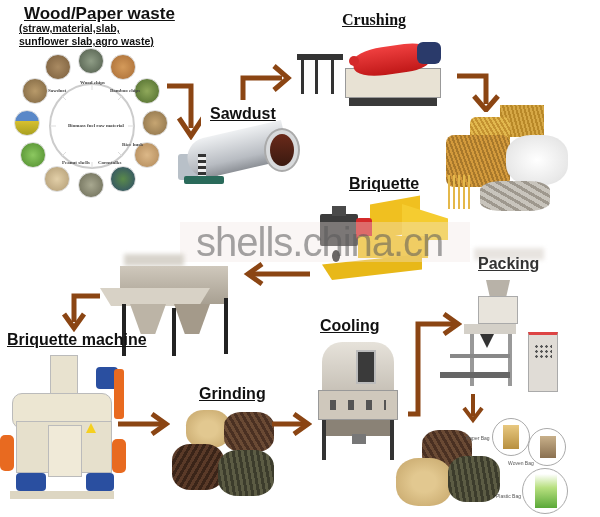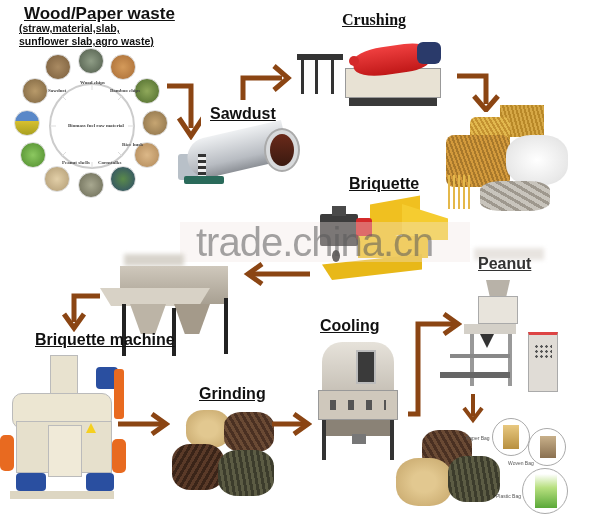--- a/index.html
+++ b/index.html
@@ -112,21 +112,21 @@
   <div class="abs" style="left:90px;top:8px;width:46px;height:36px;background:#f5cc30;clip-path:polygon(0 0,100% 40%,100% 100%,0 100%);"></div>
   <div class="abs" style="left:8px;top:18px;width:38px;height:32px;background:#3c3c3c;border-radius:2px;"></div>
   <div class="abs" style="left:20px;top:10px;width:14px;height:10px;background:#4a4a4a;"></div>
   <div class="abs" style="left:44px;top:22px;width:16px;height:22px;background:#d42a2a;border-radius:3px;"></div>
   <div class="abs" style="left:46px;top:40px;width:70px;height:22px;background:#f0c020;"></div>
   <div class="abs" style="left:10px;top:58px;width:100px;height:26px;background:#e8b818;clip-path:polygon(0 40%,100% 0,100% 60%,10% 100%);"></div>
   <div class="abs" style="left:20px;top:54px;width:8px;height:12px;background:#222;border-radius:50%;"></div>
 </div>
 
 <div class="abs" style="left:180px;top:222px;width:290px;height:40px;background:rgba(240,230,225,0.35);"></div>
-<div class="watermark" style="left:196px;top:220px;">trade.china.cn</div>
+<div class="watermark" style="left:196px;top:220px;">shells.china.cn</div>
 
 <svg class="arrow" style="left:240px;top:262px;" width="72" height="24">
   <path d="M70 12 H12" fill="none" stroke="#8b4513" stroke-width="5"></path>
   <path d="M22 2 L8 12 L22 22" fill="none" stroke="#8b4513" stroke-width="5"></path>
 </svg>
 
 <div class="abs" style="left:100px;top:248px;width:135px;height:110px;">
   <div class="abs" style="left:24px;top:6px;width:60px;height:12px;background:#d8d4cc;filter:blur(2px);"></div>
   <div class="abs" style="left:20px;top:18px;width:108px;height:38px;background:linear-gradient(#cfc8bc,#a8a092);"></div>
   <div class="abs" style="left:0px;top:40px;width:110px;height:18px;background:#d8d2c6;clip-path:polygon(0 0,100% 0,90% 100%,10% 100%);"></div>
@@ -135,21 +135,21 @@
   <div class="abs" style="left:22px;top:56px;width:4px;height:52px;background:#222;"></div>
   <div class="abs" style="left:72px;top:60px;width:4px;height:48px;background:#222;"></div>
   <div class="abs" style="left:124px;top:50px;width:4px;height:56px;background:#222;"></div>
 </div>
 
 <svg class="arrow" style="left:60px;top:290px;" width="42" height="42">
   <path d="M40 6 H14 V32" fill="none" stroke="#8b4513" stroke-width="5"></path>
   <path d="M4 24 L14 38 L24 24" fill="none" stroke="#8b4513" stroke-width="5"></path>
 </svg>
 
-<div class="label lbl-big" style="left:7px;top:331px;margin-left:28px;">Briquette machine</div>
+<div class="label lbl-big" style="left:7px;top:331px;">Briquette machine</div>
 <div class="abs" style="left:0px;top:355px;width:130px;height:150px;">
   <div class="abs" style="left:50px;top:0px;width:28px;height:40px;background:#e8e2cf;border:1px solid #bbb;"></div>
   <div class="abs" style="left:12px;top:38px;width:100px;height:36px;background:#ece6d2;border:1px solid #bbb;border-radius:10px;"></div>
   <div class="abs" style="left:96px;top:12px;width:22px;height:22px;background:#2a4fa0;border-radius:4px;"></div>
   <div class="abs" style="left:114px;top:14px;width:10px;height:50px;background:#e86a20;border-radius:3px;"></div>
   <div class="abs" style="left:16px;top:66px;width:96px;height:52px;background:#e6e0cc;border:1px solid #bbb;"></div>
   <div class="abs" style="left:48px;top:70px;width:34px;height:52px;background:#f0ead8;border:1px solid #bbb;"></div>
   <div class="abs" style="left:0px;top:80px;width:14px;height:36px;background:#e86a20;border-radius:5px;"></div>
   <div class="abs" style="left:112px;top:84px;width:14px;height:34px;background:#e86a20;border-radius:5px;"></div>
   <div class="abs" style="left:16px;top:118px;width:30px;height:18px;background:#2a4fa0;border-radius:4px;"></div>
@@ -187,21 +187,21 @@
   <div class="abs" style="left:78px;top:82px;width:4px;height:40px;background:#333;"></div>
   <div class="abs" style="left:40px;top:96px;width:14px;height:10px;background:#777;"></div>
 </div>
 
 <svg class="arrow" style="left:404px;top:312px;" width="58" height="106">
   <path d="M4 102 H14 V12 H50" fill="none" stroke="#8b4513" stroke-width="5"></path>
   <path d="M40 2 L54 12 L40 22" fill="none" stroke="#8b4513" stroke-width="5"></path>
 </svg>
 
 <div class="abs" style="left:474px;top:248px;width:70px;height:12px;background:#e8e4e0;filter:blur(2px);"></div>
-<div class="label lbl-big" style="left:478px;top:255px;color:#333;">Peanut</div>
+<div class="label lbl-big" style="left:478px;top:255px;color:#333;">Packing</div>
 <div class="abs" style="left:440px;top:278px;width:140px;height:118px;">
   <div class="abs" style="left:46px;top:2px;width:24px;height:16px;background:#b8b2a8;clip-path:polygon(0 0,100% 0,85% 100%,15% 100%);"></div>
   <div class="abs" style="left:38px;top:18px;width:40px;height:28px;background:#e8e4dc;border:1px solid #aaa;"></div>
   <div class="abs" style="left:24px;top:46px;width:52px;height:10px;background:#d4d0c8;"></div>
   <div class="abs" style="left:40px;top:56px;width:14px;height:14px;background:#333;clip-path:polygon(0 0,100% 0,50% 100%);"></div>
   <div class="abs" style="left:30px;top:56px;width:4px;height:52px;background:#999;"></div>
   <div class="abs" style="left:68px;top:56px;width:4px;height:52px;background:#999;"></div>
   <div class="abs" style="left:10px;top:76px;width:60px;height:4px;background:#888;"></div>
   <div class="abs" style="left:0px;top:94px;width:70px;height:6px;background:#666;"></div>
   <div class="abs" style="left:88px;top:54px;width:30px;height:60px;background:#e0dcd6;border:1px solid #aaa;border-top:3px solid #d44;"></div>

